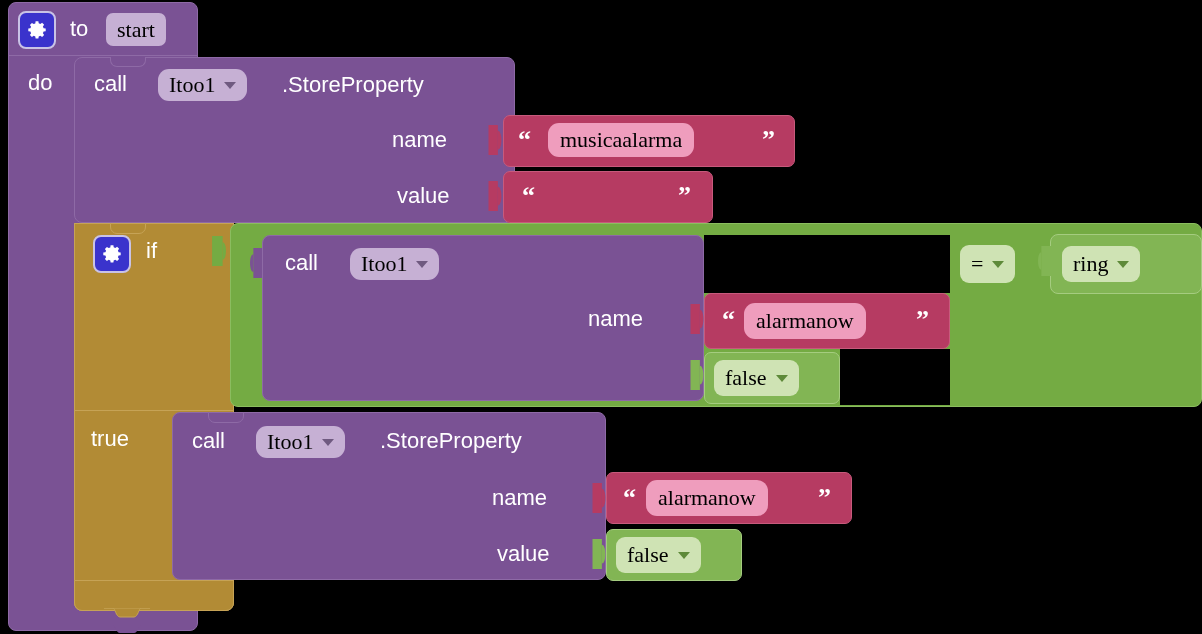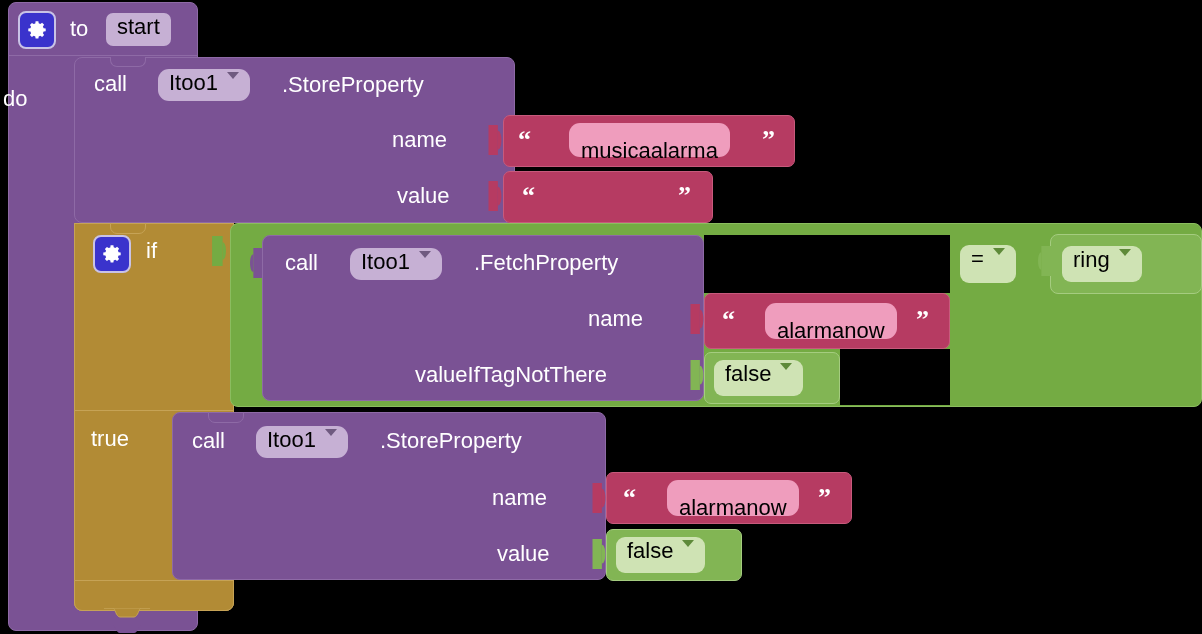--- a/index.html
+++ b/index.html
@@ -9,29 +9,29 @@
   
   .blk{position:absolute;box-sizing:border-box;}
   .purple{background:#7a5294;border:1px solid #8e6aa6;}
   .gold{background:#b28b35;border:1px solid #c6a356;}
   .green{background:#74ab43;border:1px solid #8bbd5f;}
   .magenta{background:#b63b62;border:1px solid #c75a7c;}
 
   .lbl{position:absolute;color:#fff;font-size:22px;line-height:22px;white-space:nowrap;}
 
   
-  .field{position:absolute;box-sizing:border-box;display:flex;align-items:flex-start;
-         border-radius:11px;white-space:nowrap;}
+  .field{position:absolute;box-sizing:border-box;display:flex;align-items:center;
+         border-radius:11px;white-space:nowrap;font-family:Liberation Serif, serif;}
   .field .ftxt{font-size:22px;line-height:22px;color:#000;}
   .field .caret{margin-left:9px;width:0;height:0;border-left:6px solid transparent;
                 border-right:6px solid transparent;}
 
   .pill-purple{background:#c6b0d4;padding:3px 11px;}
   .pill-purple .caret{border-top:7px solid #6f5a80;}
-  .pill-pink{background:#ef9dbd;padding:17px 12px;margin-left:21px;}
+  .pill-pink{background:#ef9dbd;padding:17px 12px;}
   .pill-green{background:#cfe3b4;padding:3px 11px;}
   .pill-green .caret{border-top:7px solid #5e8a39;}
 
   
   .quote{position:absolute;color:#fff;font-size:26px;line-height:20px;
          font-family:"Liberation Serif",serif;font-weight:bold;}
 
   
   .gear{position:absolute;width:34px;height:34px;border-radius:8px;background:#3a33cc;
         border:2px solid #c9c3e6;display:flex;align-items:center;justify-content:center;}
@@ -56,21 +56,21 @@
   <div class="gear" style="left:18px;top:11px;">
     <svg width="20" height="20" viewBox="0 0 20 20" aria-hidden="true">
       <path fill="#ffffff" d="M10 6.2a3.8 3.8 0 1 0 0 7.6 3.8 3.8 0 0 0 0-7.6zm0 5.6a1.8 1.8 0 1 1 0-3.6 1.8 1.8 0 0 1 0 3.6z"></path>
       <path fill="#ffffff" d="M8.6 1.2h2.8l.3 2.1 1.6.7 1.8-1.2 2 2-1.2 1.8.7 1.6 2.1.3v2.8l-2.1.3-.7 1.6 1.2 1.8-2 2-1.8-1.2-1.6.7-.3 2.1H8.6l-.3-2.1-1.6-.7-1.8 1.2-2-2 1.2-1.8-.7-1.6-2.1-.3V8.6l2.1-.3.7-1.6L2.9 4.9l2-2 1.8 1.2 1.6-.7z"></path>
     </svg>
   </div>
   <span class="lbl" style="left:70px;top:18px;">to</span>
   <div class="field pill-purple" style="left:106px;top:13px;height:33px;border-radius:7px;">
     <span class="ftxt">start</span>
   </div>
-  <span class="lbl" style="left:3px;top:72px;margin-top:16px;">do</span>
+  <span class="lbl" style="left:28px;top:72px;">do</span>
 
   <div class="blk purple" style="left:74px;top:57px;width:441px;height:166px;border-radius:8px;"></div>
   <div class="bump purple" style="left:110px;top:57px;width:34px;border-top:none;"></div>
 
   <span class="lbl" style="left:94px;top:73px;">call</span>
   <div class="field pill-purple" style="left:158px;top:69px;height:32px;">
     <span class="ftxt">Itoo1</span>
     <span class="caret"></span>
   </div>
   <span class="lbl" style="left:282px;top:74px;">.StoreProperty</span>
@@ -137,24 +137,22 @@
       <path fill="#7a5294" d="M6 0h12v34H6z"></path>
       <path fill="#7a5294" d="M6 7c-5 0-5 20 0 20z"></path>
     </svg>
   <div class="blk purple" style="left:262px;top:235px;width:442px;height:166px;border-radius:8px;"></div>
 
   <span class="lbl" style="left:285px;top:252px;">call</span>
   <div class="field pill-purple" style="left:350px;top:248px;height:32px;">
     <span class="ftxt">Itoo1</span>
     <span class="caret"></span>
   </div>
-  <span class="lbl" style="left:474px;top:252px;">.FetchProperty</span>
 
   <span class="lbl" style="left:588px;top:308px;">name</span>
-  <span class="lbl" style="left:415px;top:364px;">valueIfTagNotThere</span>
 
   <svg class="plug" style="left:690px;top:304px;" width="16" height="32" viewBox="0 0 16 32">
       <path fill="#b63b62" d="M0 0h10v32H0z"></path>
       <path fill="#b63b62" d="M10 6c5 0 5 20 0 20z"></path>
     </svg>
   <svg class="plug" style="left:690px;top:360px;" width="16" height="32" viewBox="0 0 16 32">
       <path fill="#82b554" d="M0 0h10v32H0z"></path>
       <path fill="#82b554" d="M10 6c5 0 5 20 0 20z"></path>
     </svg>
 

